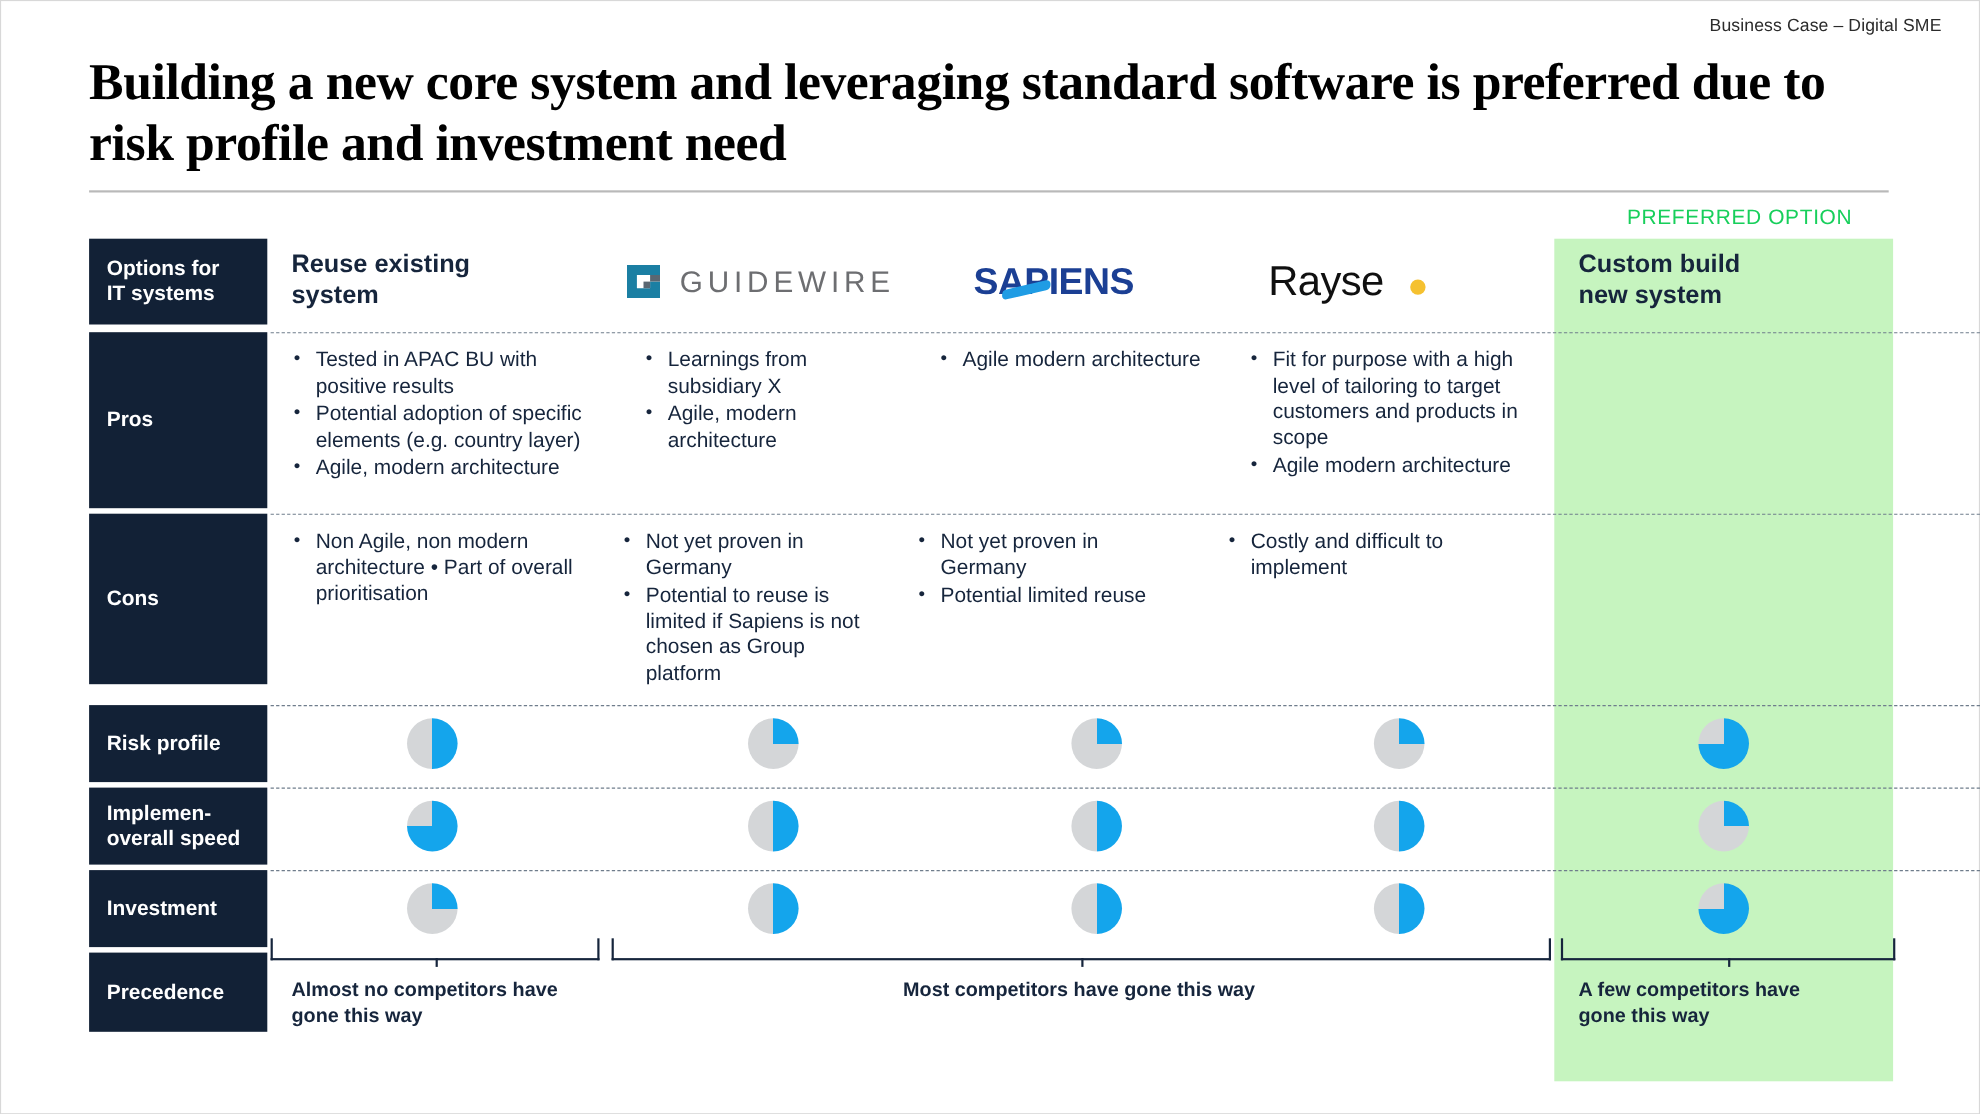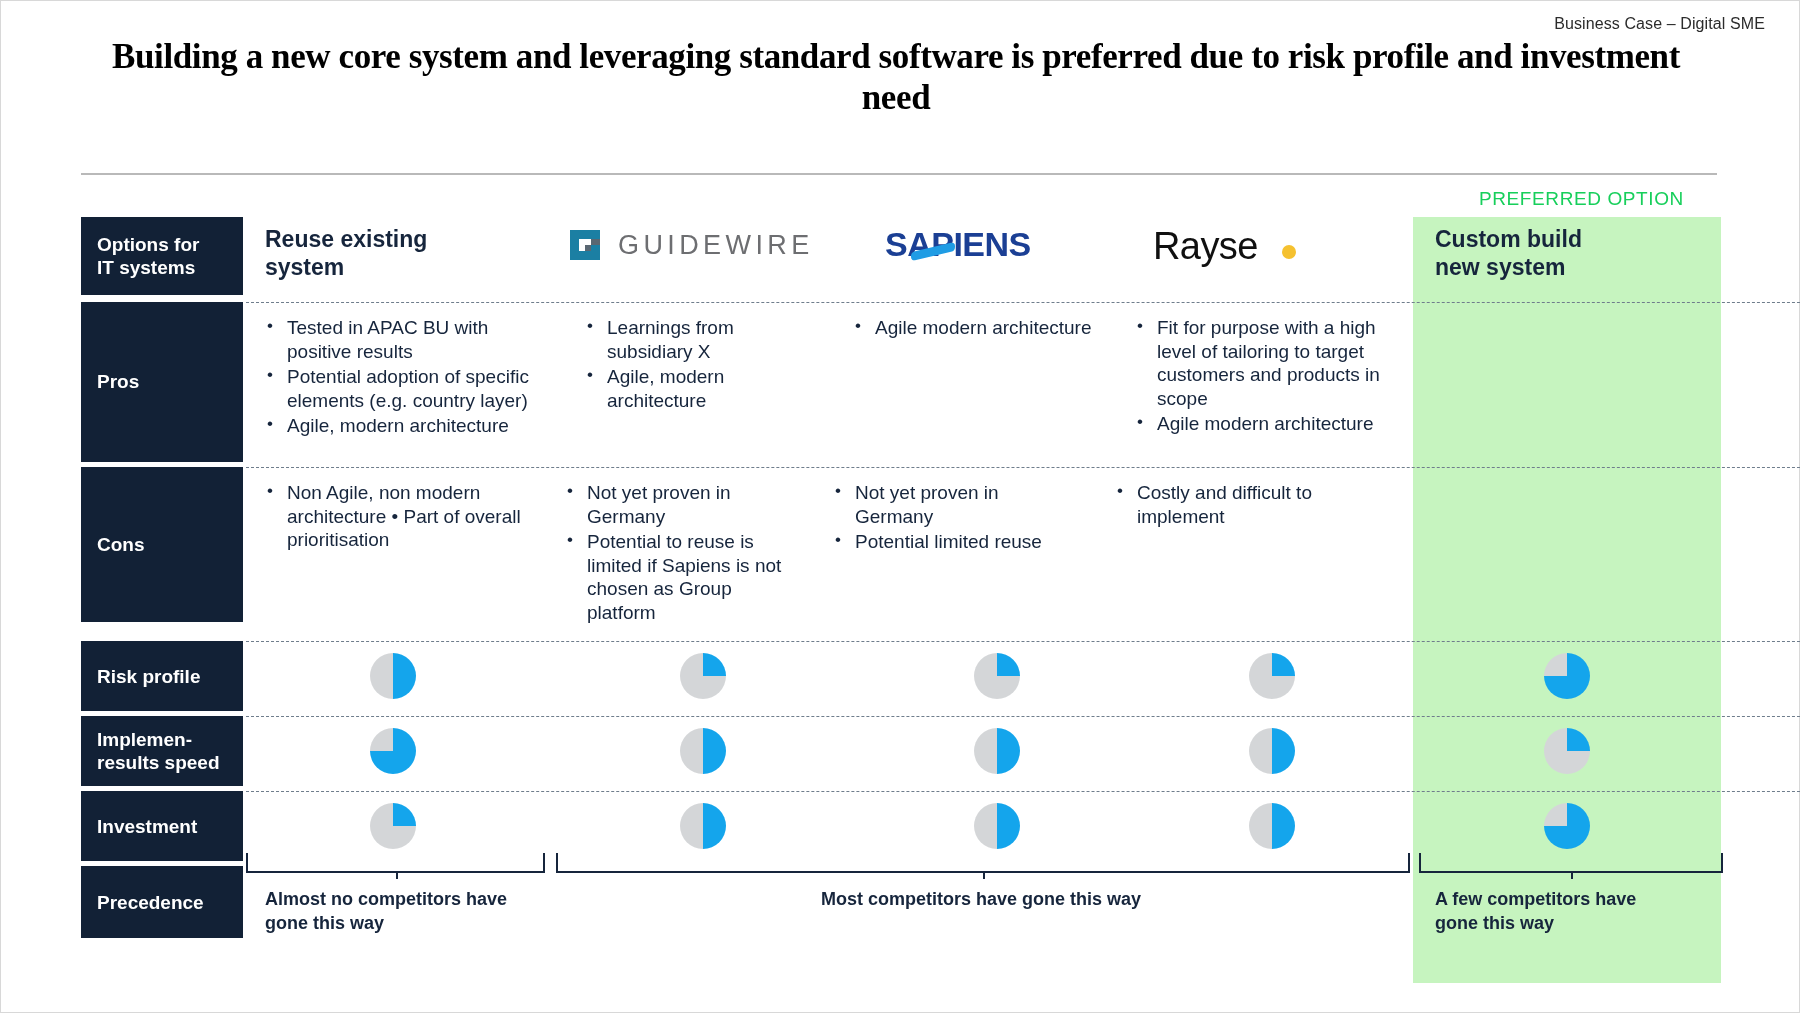--- a/index.html
+++ b/index.html
@@ -16,28 +16,27 @@
     box-sizing:border-box;
     border:1px solid #d8d8d8;
   }
 
   
   .doc-tag{
     position:absolute;top:14px;right:34px;
     font-size:16px;color:#2b2b2b;letter-spacing:.1px;
   }
   .title{
-    position:absolute;left:80px;top:36px;width:1630px;
+    position:absolute;left:80px;top:47px;width:1630px;
     font-family:"Liberation Serif", serif;
     font-weight:bold;
-    font-size:35px;
+    font-size:47px;
     line-height:1.16;
     letter-spacing:-0.4px;
     color:#000;
-    text-align:center;
   }
   .title-rule{
     position:absolute;left:80px;top:172px;width:1636px;height:2px;
     background:#b9b9b9;
   }
 
   
   .preferred-label{
     position:absolute;left:1478px;top:187px;
     font-size:19px;font-weight:500;letter-spacing:.6px;
@@ -86,21 +85,21 @@
   .c2{width:268px;}
   .c3{width:282px;}
   .c4{width:308px;}
 
   
   .hrow .label-cell{height:78px;}
   .hrow .cell{padding-top:8px;}
   .opt-title{
     font-weight:bold;font-size:23px;line-height:1.22;color:#16253c;
   }
-  .logo-wrap{display:flex;align-items:flex-start;height:62px;}
+  .logo-wrap{display:flex;align-items:center;height:62px;}
 
   
   .gw-logo{display:flex;align-items:center;gap:13px;}
   .gw-mark{
     width:40px;height:40px;position:relative;flex:none;
   }
   .gw-word{
     font-size:27px;letter-spacing:4.4px;color:#6d6e71;font-weight:500;
   }
   .sapiens{
@@ -337,21 +336,21 @@
       </div>
     </div>
 
     <div class="sep"></div>
 
     <div class="row pierow">
       <div class="rowline" style="top:0"></div>
       <div class="label-cell">
         <div>
           <div>Implemen-</div>
-          <div>results speed</div>
+          <div>overall speed</div>
         </div>
       </div>
       <div class="cells">
         <div class="cell c0">
             <span class="pie" title="Implementation speed: 75%" style="background: conic-gradient(rgb(20, 165, 236) 0deg, rgb(20, 165, 236) 270deg, rgb(212, 214, 216) 270deg, rgb(212, 214, 216) 360deg);">
               <i></i>
             </span>
           </div>
         <div class="cell c1">
             <span class="pie" title="Implementation speed: 50%" style="background: conic-gradient(rgb(20, 165, 236) 0deg, rgb(20, 165, 236) 180deg, rgb(212, 214, 216) 180deg, rgb(212, 214, 216) 360deg);">

